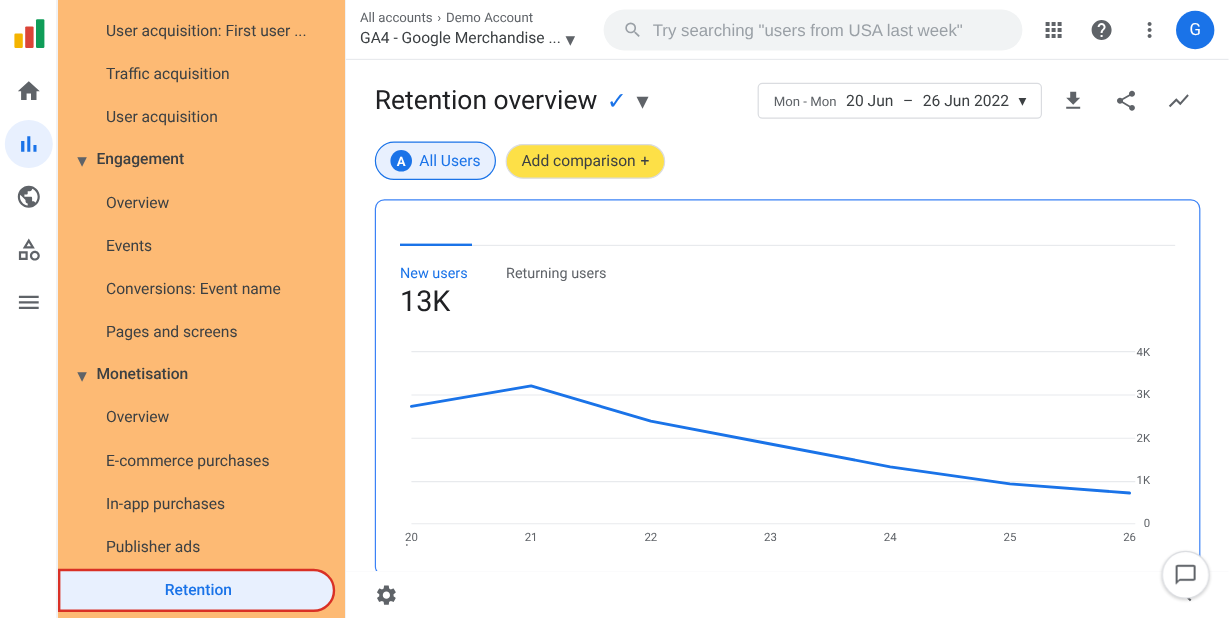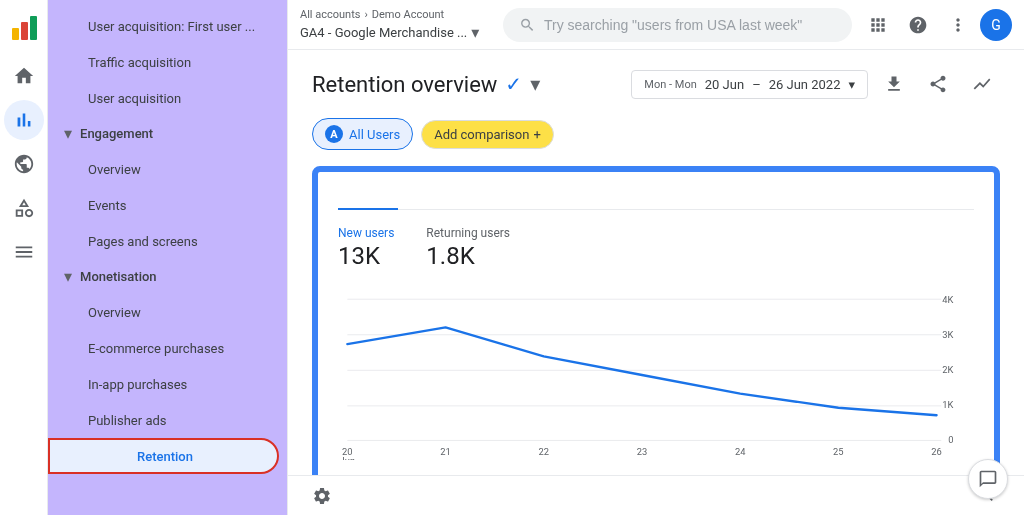--- a/index.html
+++ b/index.html
@@ -38,21 +38,21 @@
     }
     .rail-icon.active {
       background: #e8f0fe;
       color: #1a73e8;
     }
     .rail-icon svg { width: 22px; height: 22px; }
 
     
     .sidebar {
       width: 240px;
-      background: #c4b5fd;
+      background: #fdba74;
       border-right: 1px solid #e8eaed;
       overflow-y: auto;
       flex-shrink: 0;
       padding-top: 8px;
     }
     .sidebar::-webkit-scrollbar { width: 4px; }
     .sidebar::-webkit-scrollbar-thumb { background: #dadce0; border-radius: 2px; }
 
     .nav-item {
       display: flex;
@@ -271,21 +271,21 @@
       border-radius: 16px;
       border: 1px solid #dadce0;
       color: #3c4043;
       font-size: 13px;
       cursor: pointer;
       background: #fde047;
     }
 
     
     .chart-container {
-      border: 6px solid #3b82f6;
+      border: 1px solid #3b82f6;
       border-radius: 8px;
       padding: 20px;
       background: #fff;
     }
 
     
     .chart-tabs {
       display: flex;
       border-bottom: 1px solid #e8eaed;
       margin-bottom: 16px;
@@ -422,20 +422,23 @@
 
   <div class="nav-section-header">
     <span class="chevron">▾</span>
     <span>Engagement</span>
   </div>
   <div class="nav-item nav-indent">
     <span>Overview</span>
   </div>
   <div class="nav-item nav-indent">
     <span>Events</span>
+  </div>
+  <div class="nav-item nav-indent">
+    <span>Conversions: Event name</span>
   </div>
   <div class="nav-item nav-indent">
     <span>Pages and screens</span>
   </div>
 
   <div class="nav-section-header">
     <span class="chevron">▾</span>
     <span>Monetisation</span>
   </div>
   <div class="nav-item nav-indent">
@@ -548,21 +551,20 @@
         <div class="chart-tab active" style="width:60px;padding-left:0;"></div>
       </div>
 
       <div class="metrics-row">
         <div class="metric-item">
           <div class="metric-label">New users</div>
           <div class="metric-value">13K</div>
         </div>
         <div class="metric-item">
           <div class="metric-label returning">Returning users</div>
-          <div class="metric-value">1.8K</div>
         </div>
       </div>
 
       <div class="chart-svg-wrapper">
         <svg viewBox="0 0 680 170" width="100%" height="170">
 
           <text x="658" y="8" font-size="10" fill="#5f6368" text-anchor="end">4K</text>
           <text x="658" y="45" font-size="10" fill="#5f6368" text-anchor="end">3K</text>
           <text x="658" y="83" font-size="10" fill="#5f6368" text-anchor="end">2K</text>
           <text x="658" y="120" font-size="10" fill="#5f6368" text-anchor="end">1K</text>

